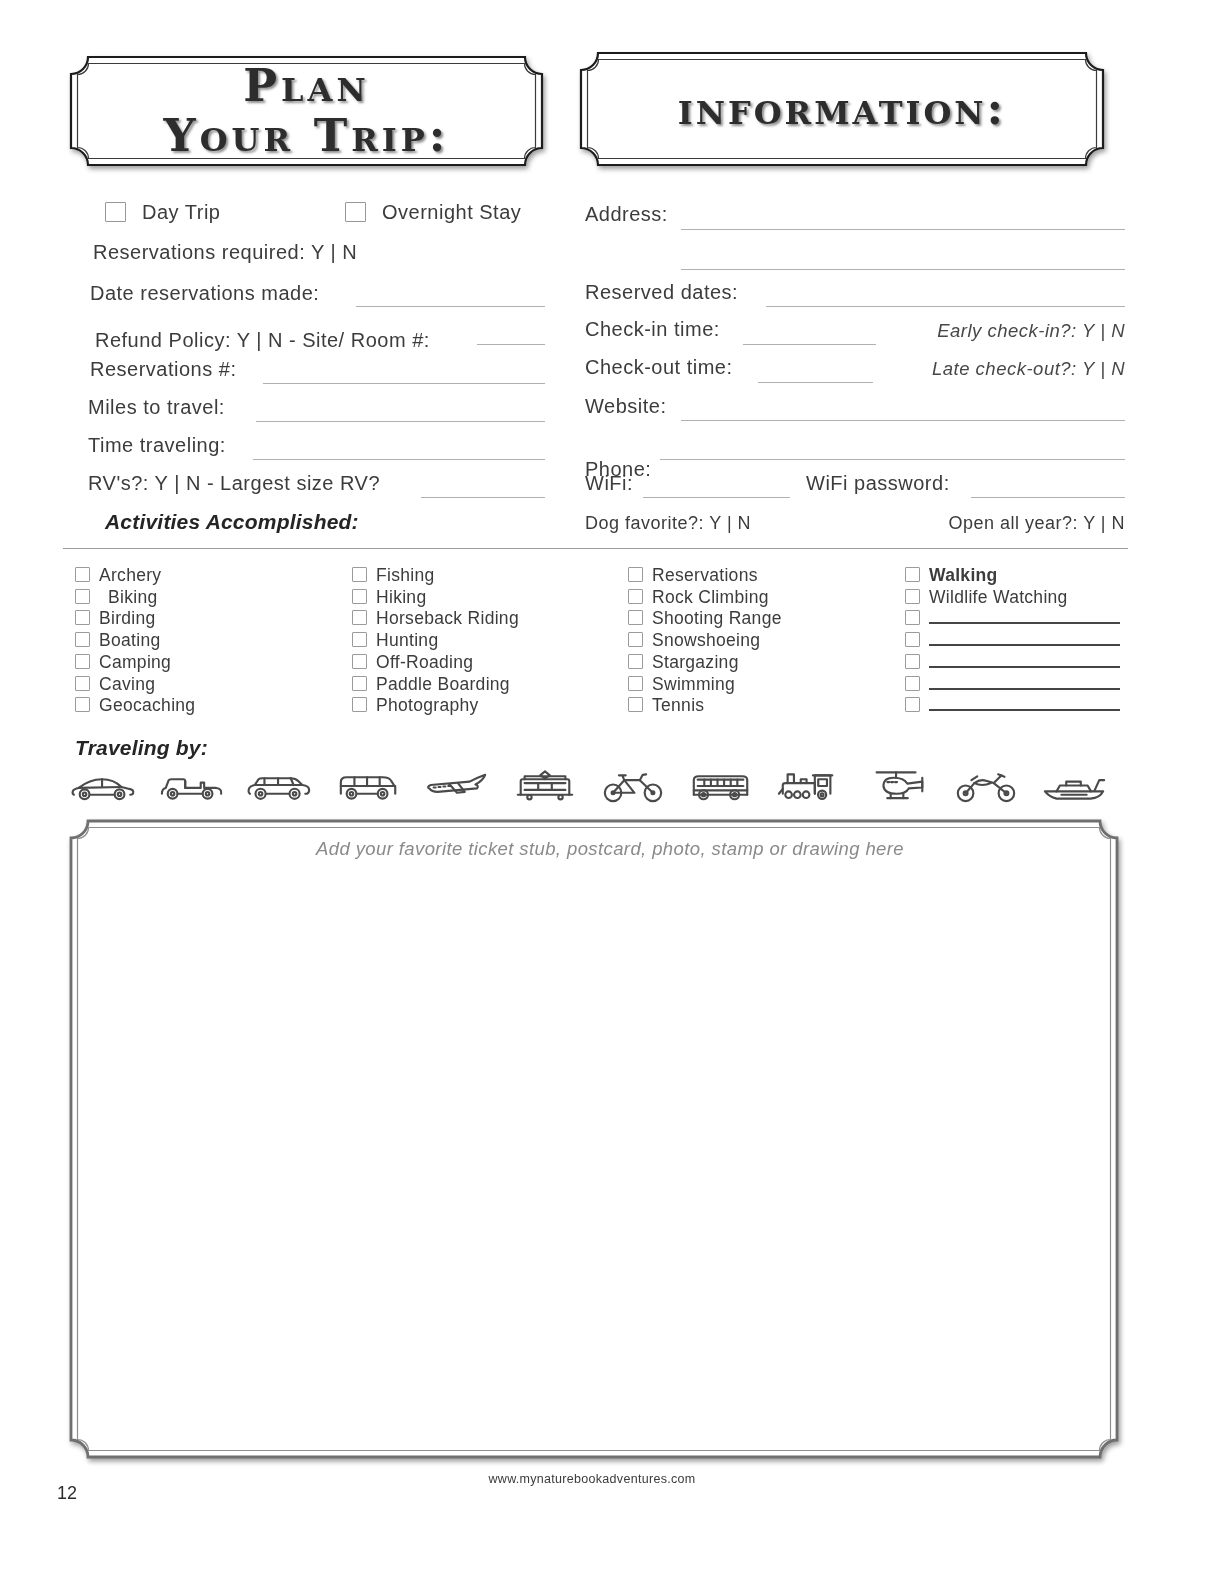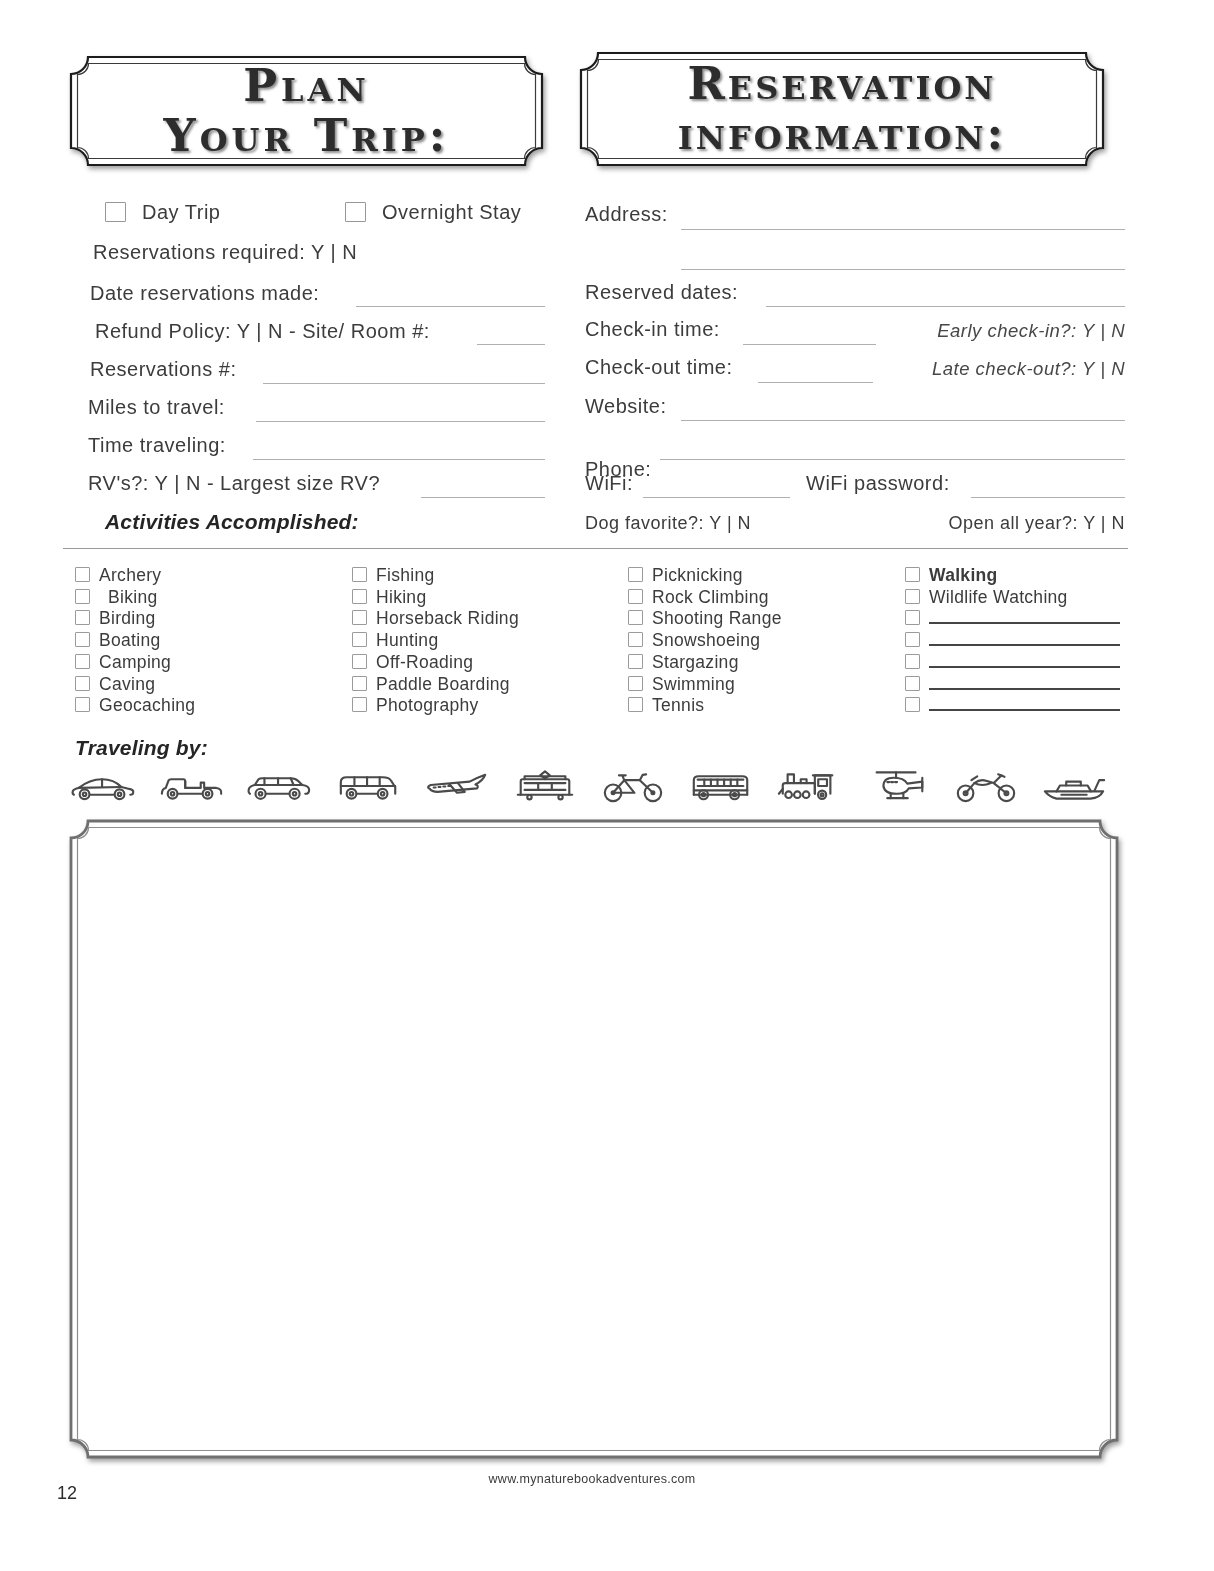--- a/index.html
+++ b/index.html
@@ -63,36 +63,35 @@
       <div>Your Trip:</div>
     </div>
   </div>
 
   <div class="plaque" id="plaque-right" style="left:578px;top:50px;width:528px;height:118px">
     <svg class="frame" viewBox="0 0 528 118">
         <path d="M 20 3 H 508 A 17 17 0 0 0 525 20 V 98 A 17 17 0 0 0 508 115 H 20 A 17 17 0 0 0 3 98 V 20 A 17 17 0 0 0 20 3 Z" fill="#ffffff" stroke="#1c1c1c" stroke-width="2.2"></path>
         <path d="M 20.5 9.5 H 507.5 A 11 11 0 0 0 518.5 20.5 V 97.5 A 11 11 0 0 0 507.5 108.5 H 20.5 A 11 11 0 0 0 9.5 97.5 V 20.5 A 11 11 0 0 0 20.5 9.5 Z" fill="none" stroke="#3a3a3a" stroke-width="1.2"></path>
       </svg>
     <div class="plaque-title">
-      <div>Reservation</div>
       <div>information:</div>
     </div>
   </div>
 
   <span class="bigcb" style="left:105px;top:202px"></span>
   <span class="lbl" style="left:142px;top:201px">Day Trip</span>
   <span class="bigcb" style="left:345px;top:202px"></span>
   <span class="lbl" style="left:382px;top:201px">Overnight Stay</span>
 
   <span class="lbl" style="left:93px;top:241px">Reservations required: Y | N</span>
 
   <span class="lbl" style="left:90px;top:282px">Date reservations made:</span>
   <div class="uline" style="left:356px;top:306px;width:189px"></div>
 
-  <span class="lbl" style="left:95px;top:320px">Refund Policy: Y | N - Site/ Room #:</span>
+  <span class="lbl" style="left:95px;top:329px">Refund Policy: Y | N - Site/ Room #:</span>
   <div class="uline" style="left:477px;top:344px;width:68px"></div>
 
   <span class="lbl" style="left:90px;top:358px">Reservations #:</span>
   <div class="uline" style="left:263px;top:383px;width:282px"></div>
 
   <span class="lbl" style="left:88px;top:396px">Miles to travel:</span>
   <div class="uline" style="left:256px;top:421px;width:289px"></div>
 
   <span class="lbl" style="left:88px;top:434px">Time traveling:</span>
   <div class="uline" style="left:253px;top:459px;width:292px"></div>
@@ -156,21 +155,21 @@
       <span class="act-lbl" style="left: 376px; top: 608.4px;">Horseback Riding</span>
       <span class="act-cb" style="left: 352px; top: 632.1px;"></span>
       <span class="act-lbl" style="left: 376px; top: 630.1px;">Hunting</span>
       <span class="act-cb" style="left: 352px; top: 653.8px;"></span>
       <span class="act-lbl" style="left: 376px; top: 651.8px;">Off-Roading</span>
       <span class="act-cb" style="left: 352px; top: 675.5px;"></span>
       <span class="act-lbl" style="left: 376px; top: 673.5px;">Paddle Boarding</span>
       <span class="act-cb" style="left: 352px; top: 697.2px;"></span>
       <span class="act-lbl" style="left: 376px; top: 695.2px;">Photography</span>
       <span class="act-cb" style="left: 628px; top: 567px;"></span>
-      <span class="act-lbl" style="left: 652px; top: 565px;">Picknicking</span>
+      <span class="act-lbl" style="left: 652px; top: 565px;">Reservations</span>
       <span class="act-cb" style="left: 628px; top: 588.7px;"></span>
       <span class="act-lbl" style="left: 652px; top: 586.7px;">Rock Climbing</span>
       <span class="act-cb" style="left: 628px; top: 610.4px;"></span>
       <span class="act-lbl" style="left: 652px; top: 608.4px;">Shooting Range</span>
       <span class="act-cb" style="left: 628px; top: 632.1px;"></span>
       <span class="act-lbl" style="left: 652px; top: 630.1px;">Snowshoeing</span>
       <span class="act-cb" style="left: 628px; top: 653.8px;"></span>
       <span class="act-lbl" style="left: 652px; top: 651.8px;">Stargazing</span>
       <span class="act-cb" style="left: 628px; top: 675.5px;"></span>
       <span class="act-lbl" style="left: 652px; top: 673.5px;">Swimming</span>
@@ -312,16 +311,17 @@
         <path d="M22 29 H48"></path>
       </svg>
     </div>
 
   <div class="plaque gray" id="memento-box" style="left:68px;top:818px;width:1052px;height:642px">
     <svg class="frame" viewBox="0 0 1052 642">
         <path d="M 20 3 H 1032 A 17 17 0 0 0 1049 20 V 622 A 17 17 0 0 0 1032 639 H 20 A 17 17 0 0 0 3 622 V 20 A 17 17 0 0 0 20 3 Z" fill="#ffffff" stroke="#6f6f6f" stroke-width="2.8"></path>
         <path d="M 20.5 9.5 H 1031.5 A 11 11 0 0 0 1042.5 20.5 V 621.5 A 11 11 0 0 0 1031.5 632.5 H 20.5 A 11 11 0 0 0 9.5 621.5 V 20.5 A 11 11 0 0 0 20.5 9.5 Z" fill="none" stroke="#8e8e8e" stroke-width="1.2"></path>
       </svg>
   </div>
+  <div id="memento-caption">Add your favorite ticket stub, postcard, photo, stamp or drawing here</div>
 
   <div class="footer-url">www.mynaturebookadventures.com</div>
   <div class="page-num">12</div>
 </div>
 
 </body></html>

